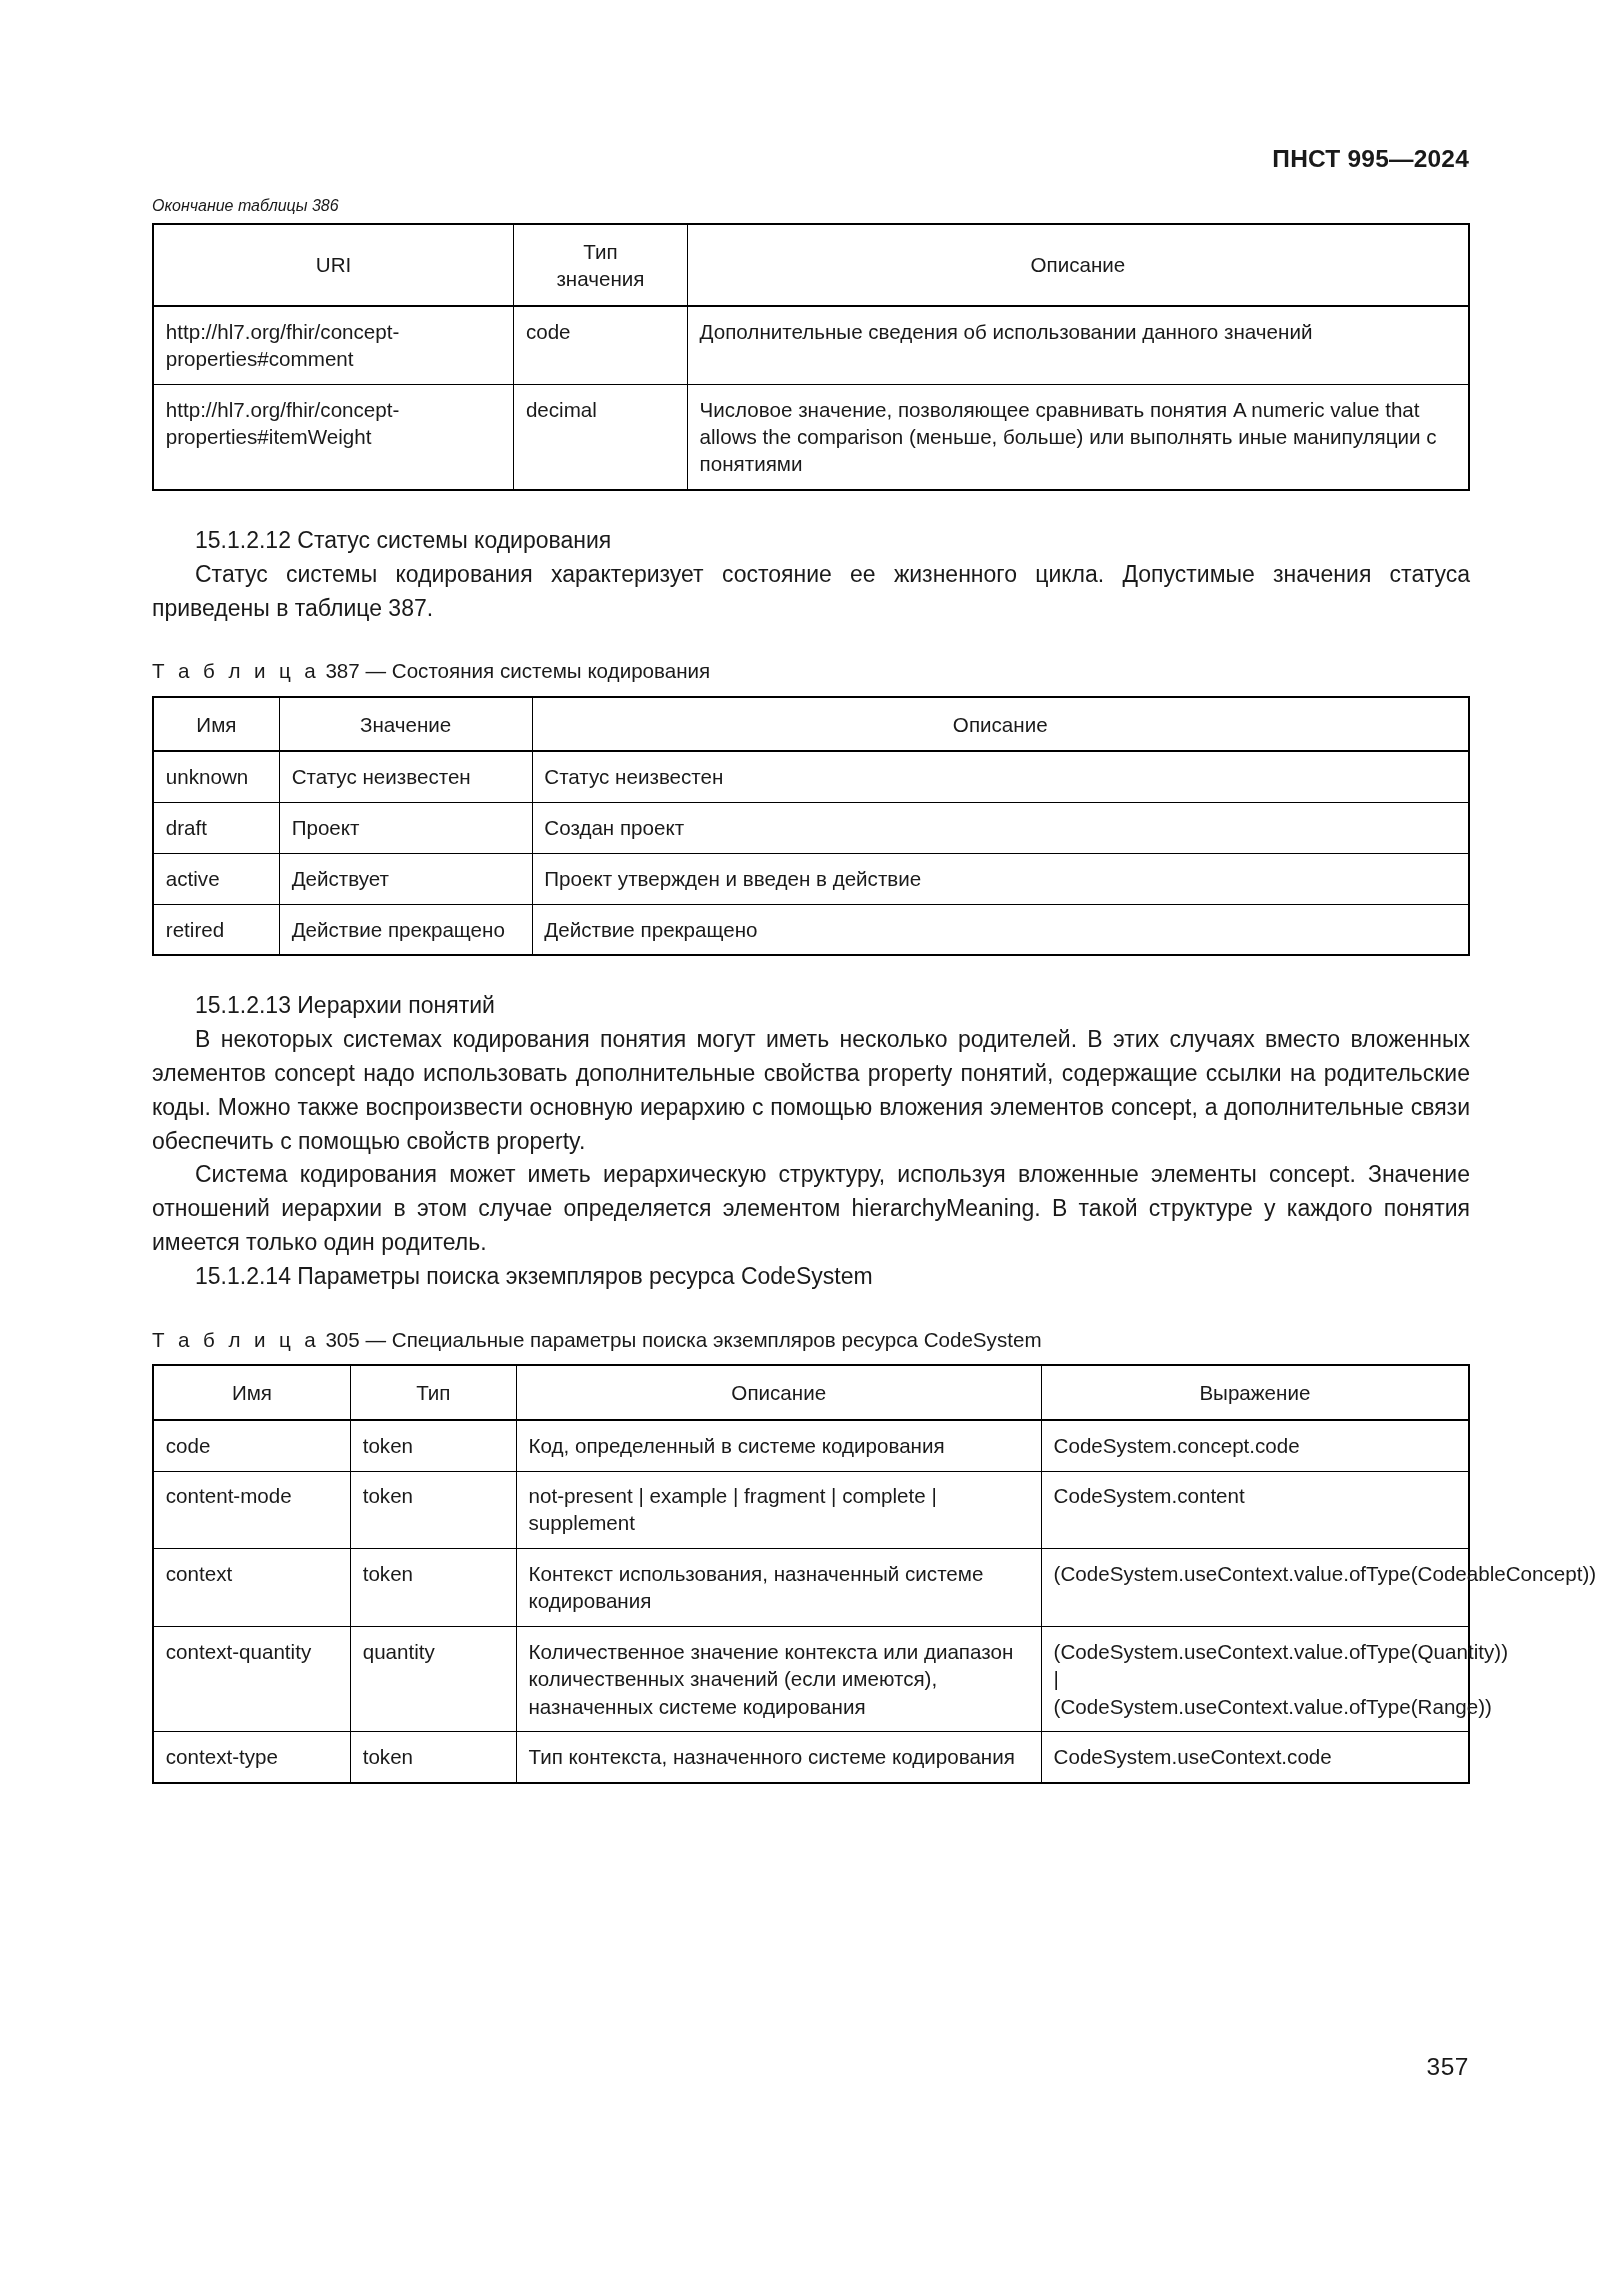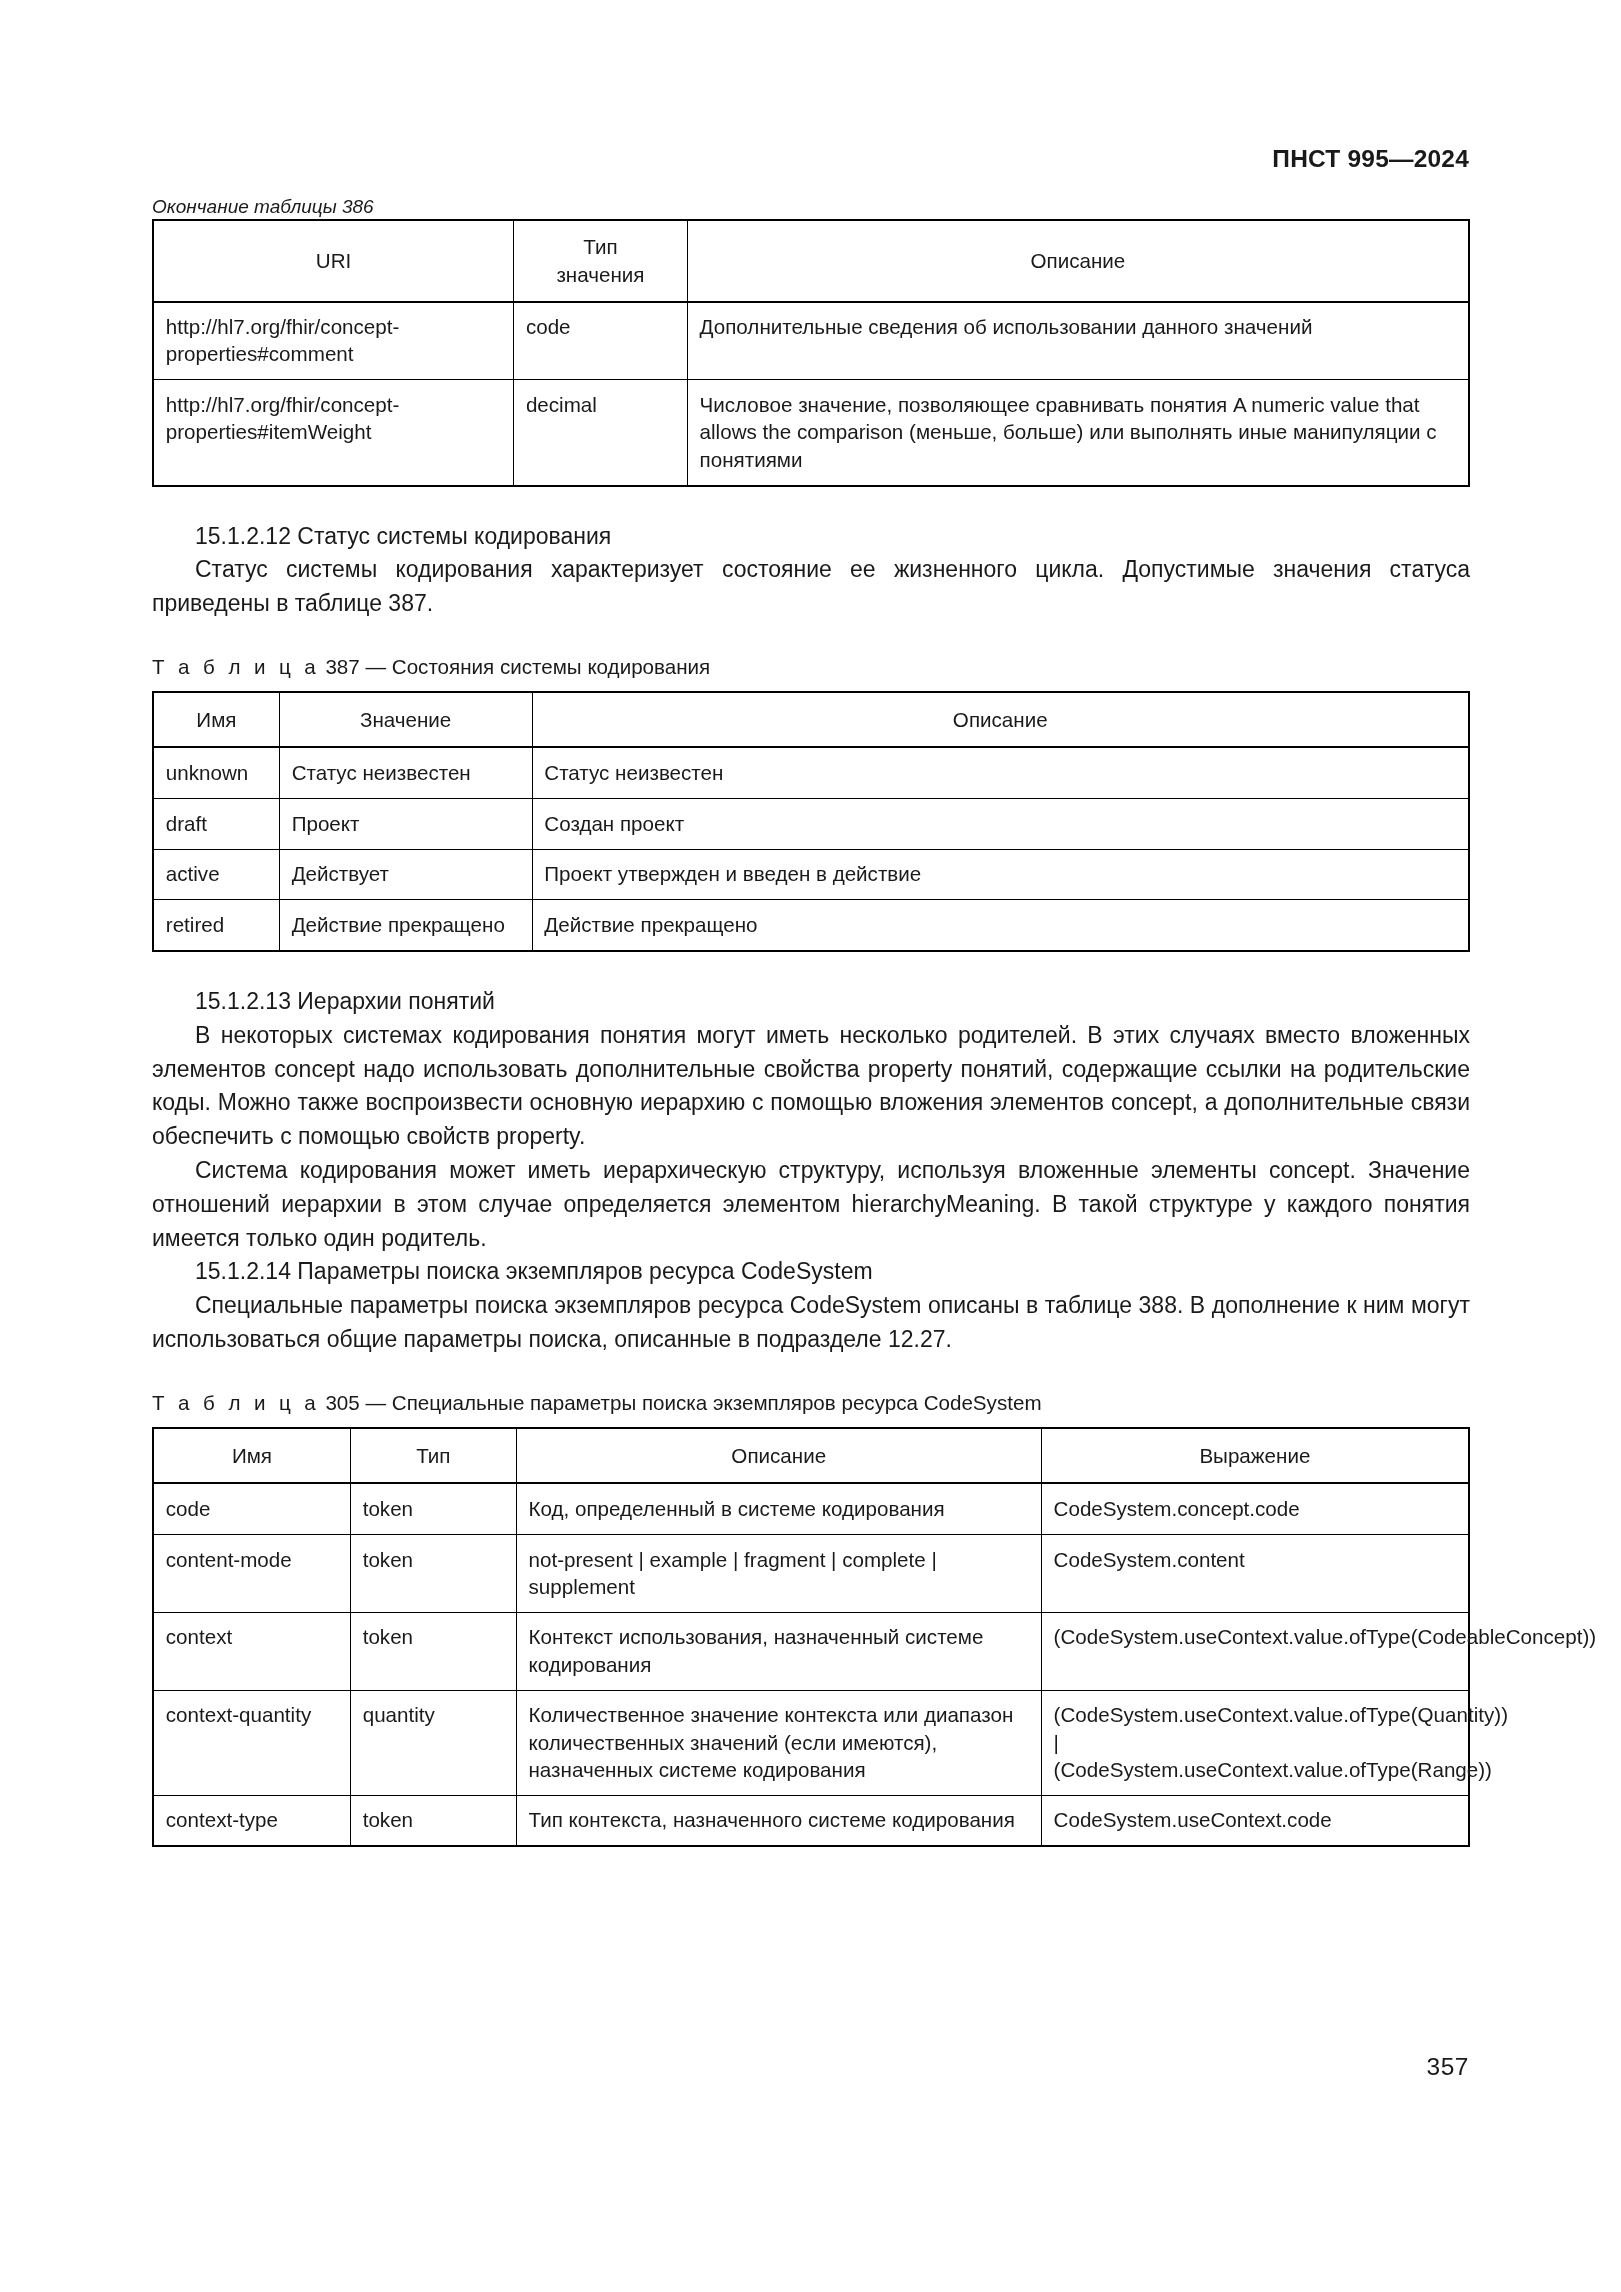--- a/index.html
+++ b/index.html
@@ -37,23 +37,23 @@
 
   
   .content {
     position: absolute;
     left: 152px;
     top: 196px;
     width: 1318px;
   }
 
   .table-continuation {
-    font-size: 19px;
+    font-size: 16px;
     font-style: italic;
-    margin: 0 0 0 0;
+    margin: 0 0 8px 0;
     line-height: 1.2;
   }
 
   .table-caption {
     font-size: 20.6px;
     margin: 0 0 11.8px 0;
     line-height: 1.25;
   }
   .table-caption .cap-word {
     letter-spacing: 3.9px;
@@ -196,21 +196,20 @@
         </tr>
       </tbody>
     </table>
 
     <div class="block-gap-lg"></div>
 
     <p class="body indent">15.1.2.13 Иерархии понятий</p>
     <p class="body indent">В некоторых системах кодирования понятия могут иметь несколько родителей. В этих случаях вместо вложенных элементов concept надо использовать дополнительные свойства property понятий, содержащие ссылки на родительские коды. Можно также воспроизвести основную иерархию с помощью вложения элементов concept, а дополнительные связи обеспечить с помощью свойств property.</p>
     <p class="body indent">Система кодирования может иметь иерархическую структуру, используя вложенные элементы concept. Значение отношений иерархии в этом случае определяется элементом hierarchyMeaning. В такой структуре у каждого понятия имеется только один родитель.</p>
     <p class="body indent">15.1.2.14 Параметры поиска экземпляров ресурса CodeSystem</p>
-    <p class="body indent">Специальные параметры поиска экземпляров ресурса CodeSystem описаны в таблице 388. В дополнение к ним могут использоваться общие параметры поиска, описанные в подразделе 12.27.</p>
 
     <div class="block-gap-lg"></div>
 
     <div class="table-caption"><span class="cap-word">Т а б л и ц а</span> <span>305 — Специальные параметры поиска экземпляров ресурса CodeSystem</span></div>
 
     <table class="std">
       <colgroup>
         <col style="width:15.0%">
         <col style="width:12.6%">
         <col style="width:39.9%">

